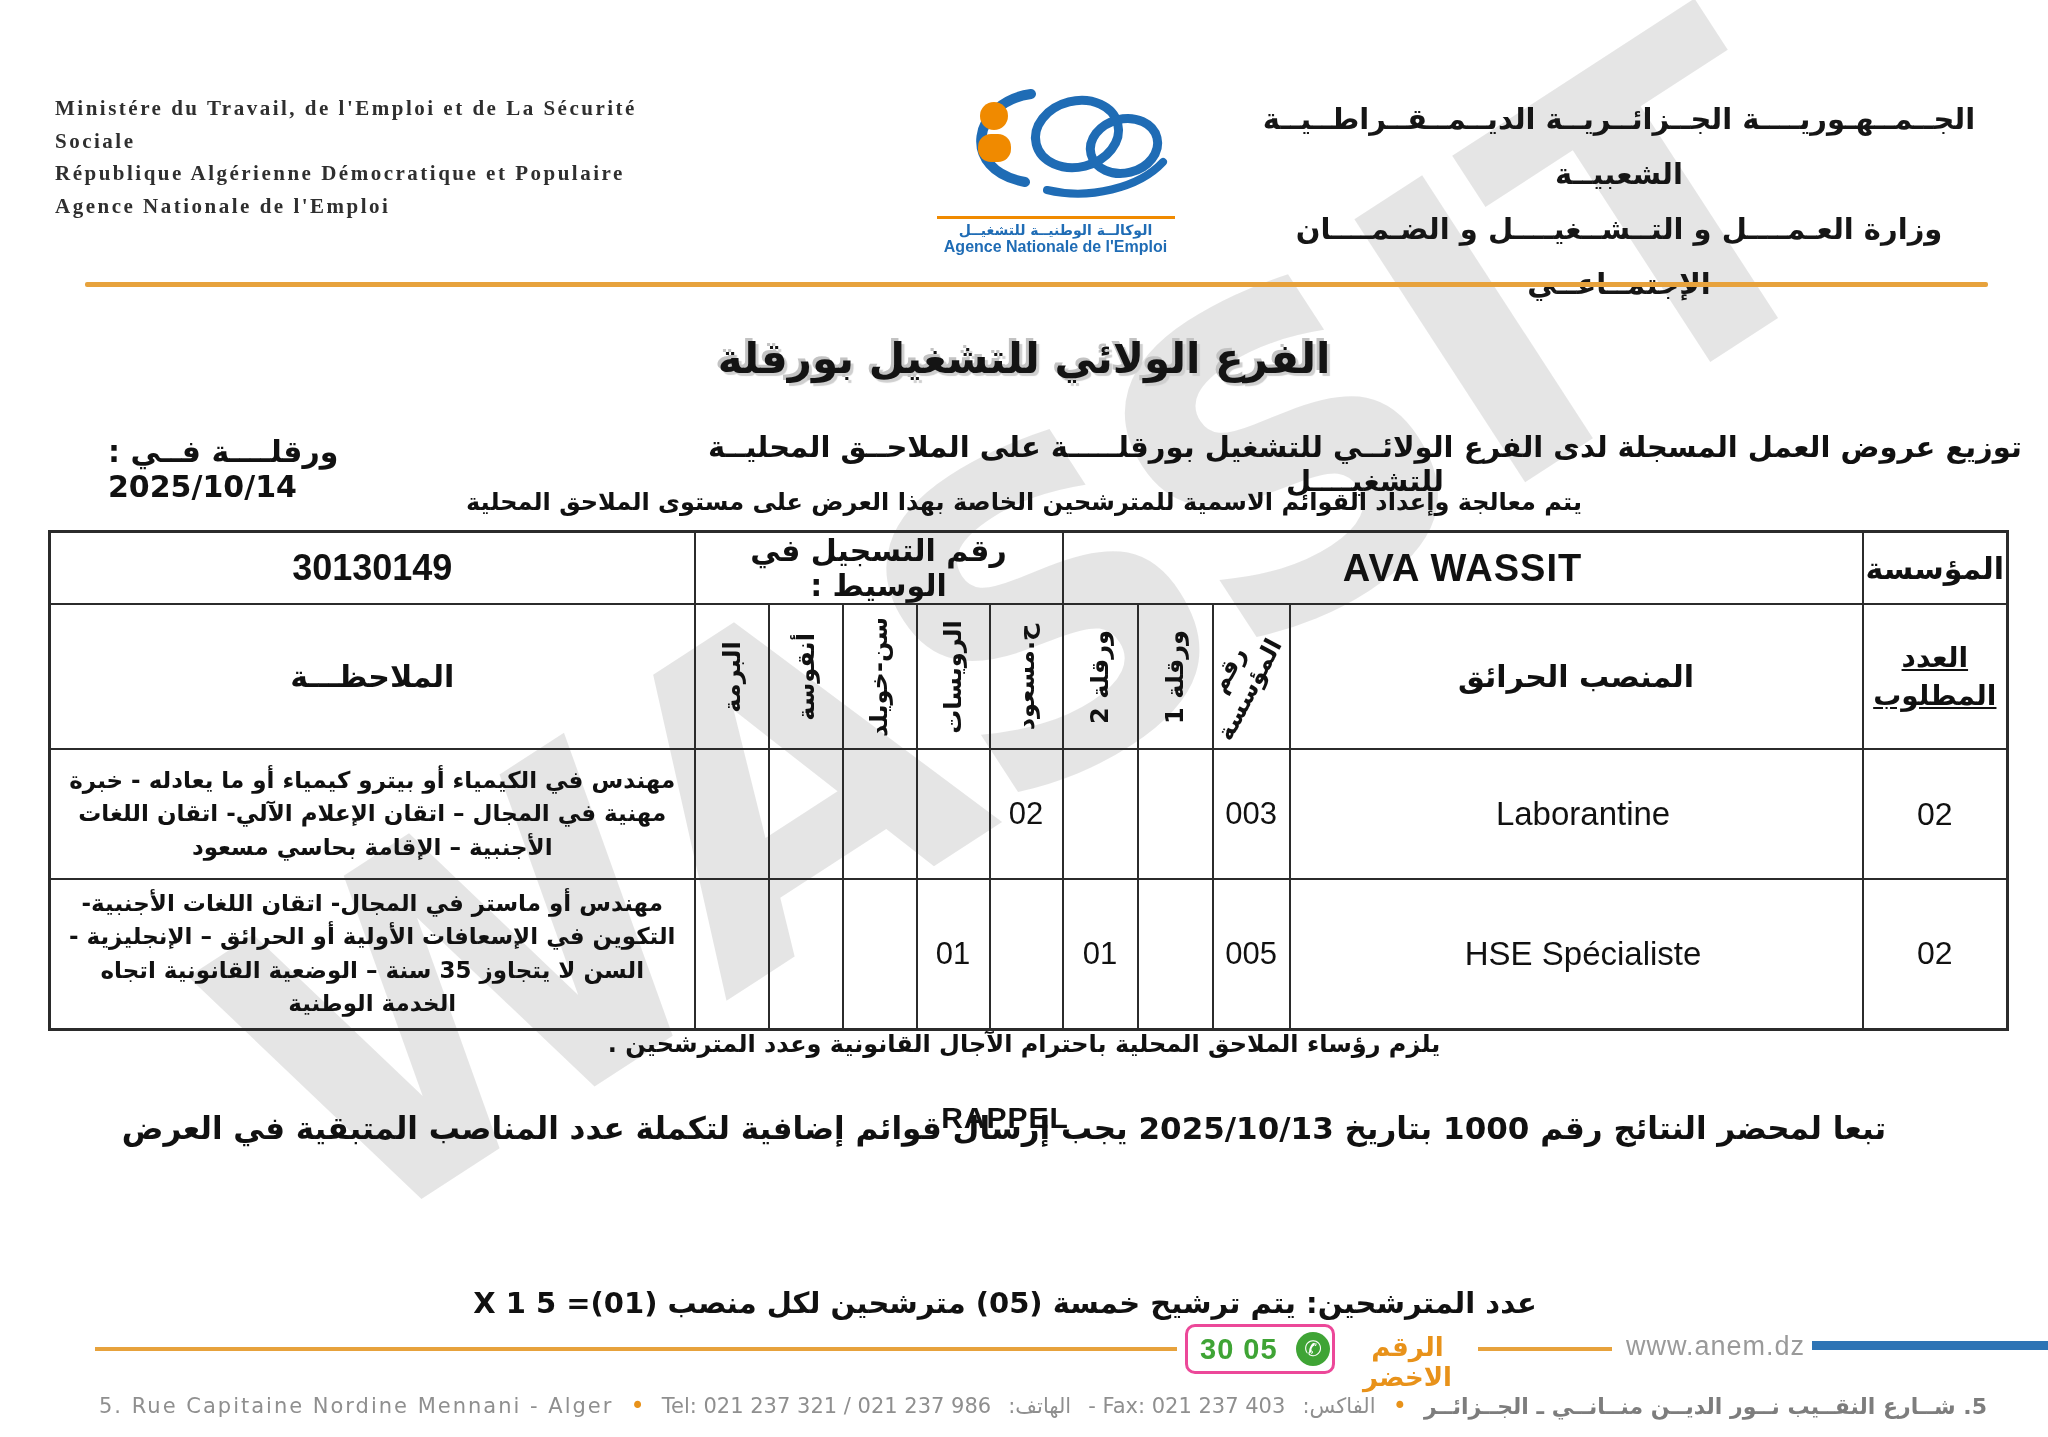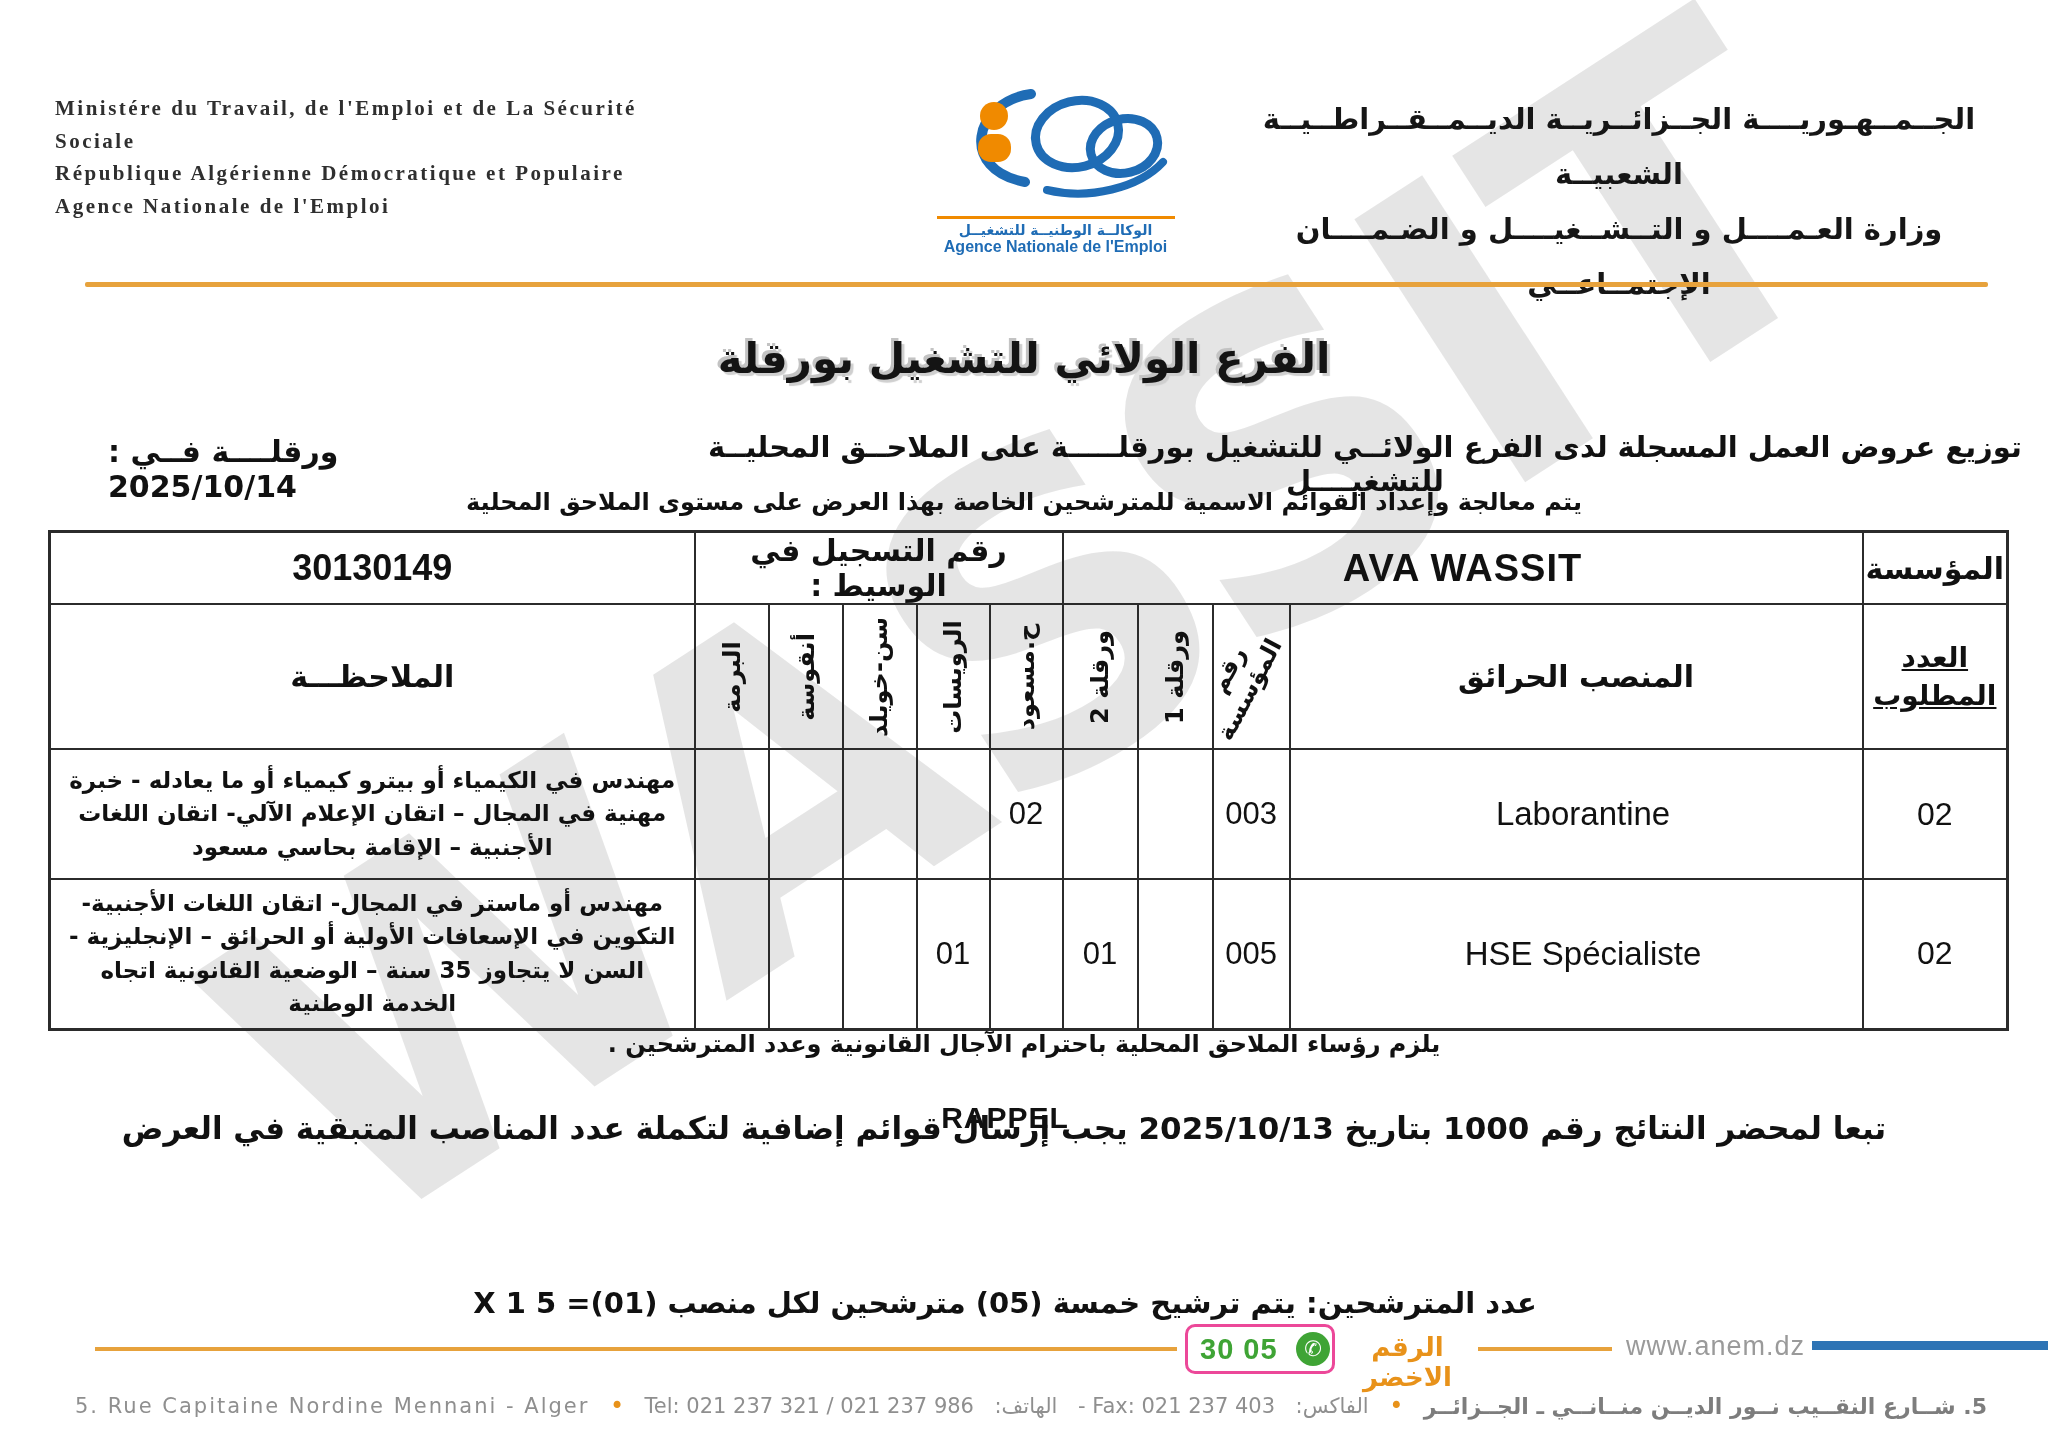--- a/index.html
+++ b/index.html
@@ -235,21 +235,21 @@
     <div class="badge">
       <span class="num">30 05</span>
       <span class="ph">✆</span>
     </div>
     <div class="green-label">الرقم الاخضر</div>
     <div class="f-orange-b"></div>
     <div class="website">www.anem.dz</div>
     <div class="f-blue"></div>
 
     <div class="contact">
-      <span style="letter-spacing:2px;">5.  Rue  Capitaine  Nordine  Mennani  -  Alger</span>
+      <span style="letter-spacing:2px;margin-left:24px;">5.  Rue  Capitaine  Nordine  Mennani  -  Alger</span>
       <span class="dot">•</span>
       <span>Tel: 021 237 321 / 021 237 986</span>
       <span class="rtl">الهاتف:</span>
       <span>- Fax: 021 237 403</span>
       <span class="rtl">الفاكس:</span>
       <span class="dot">•</span>
       <span class="rtl ar-addr">5. شــارع النقــيب نــور الديــن منــانــي ـ الجــزائــر</span>
     </div>
 
   </div>

